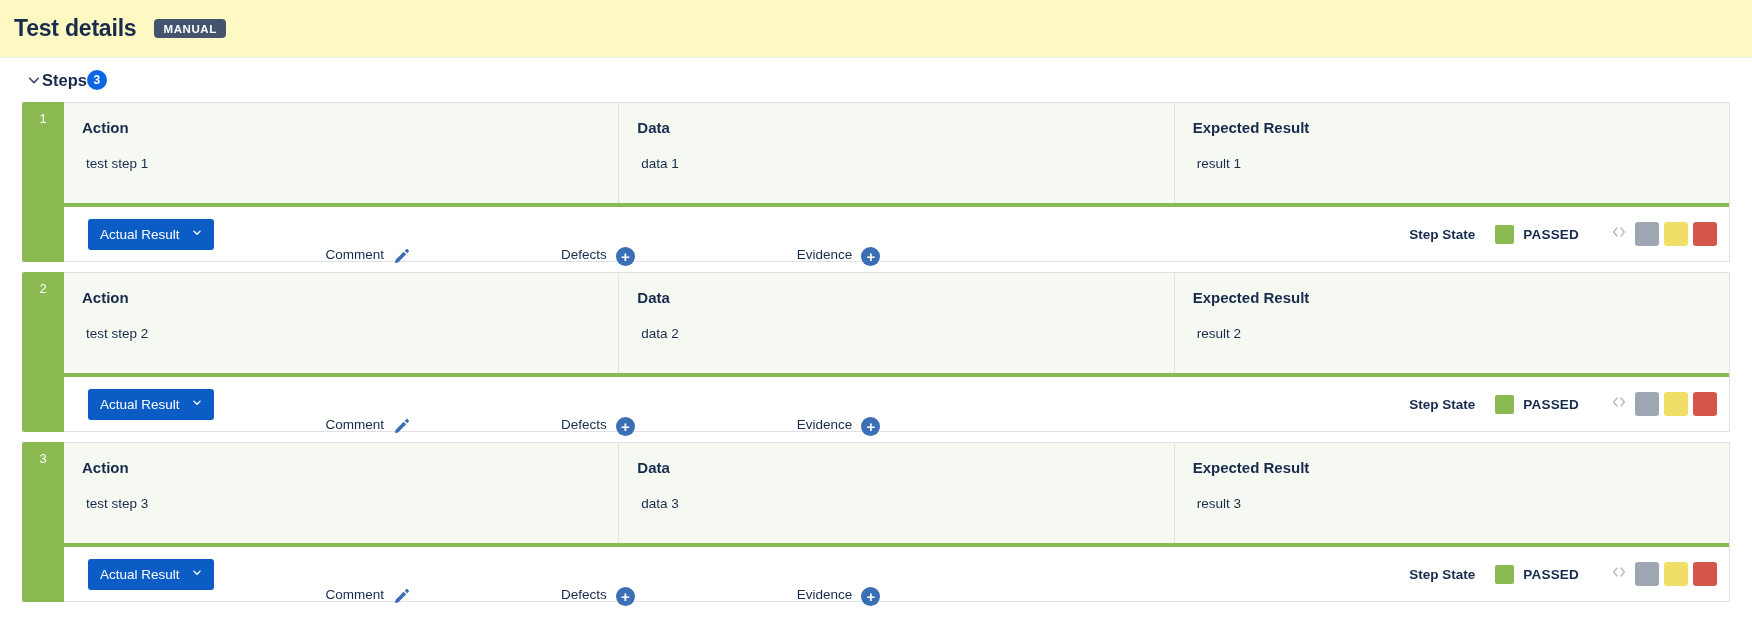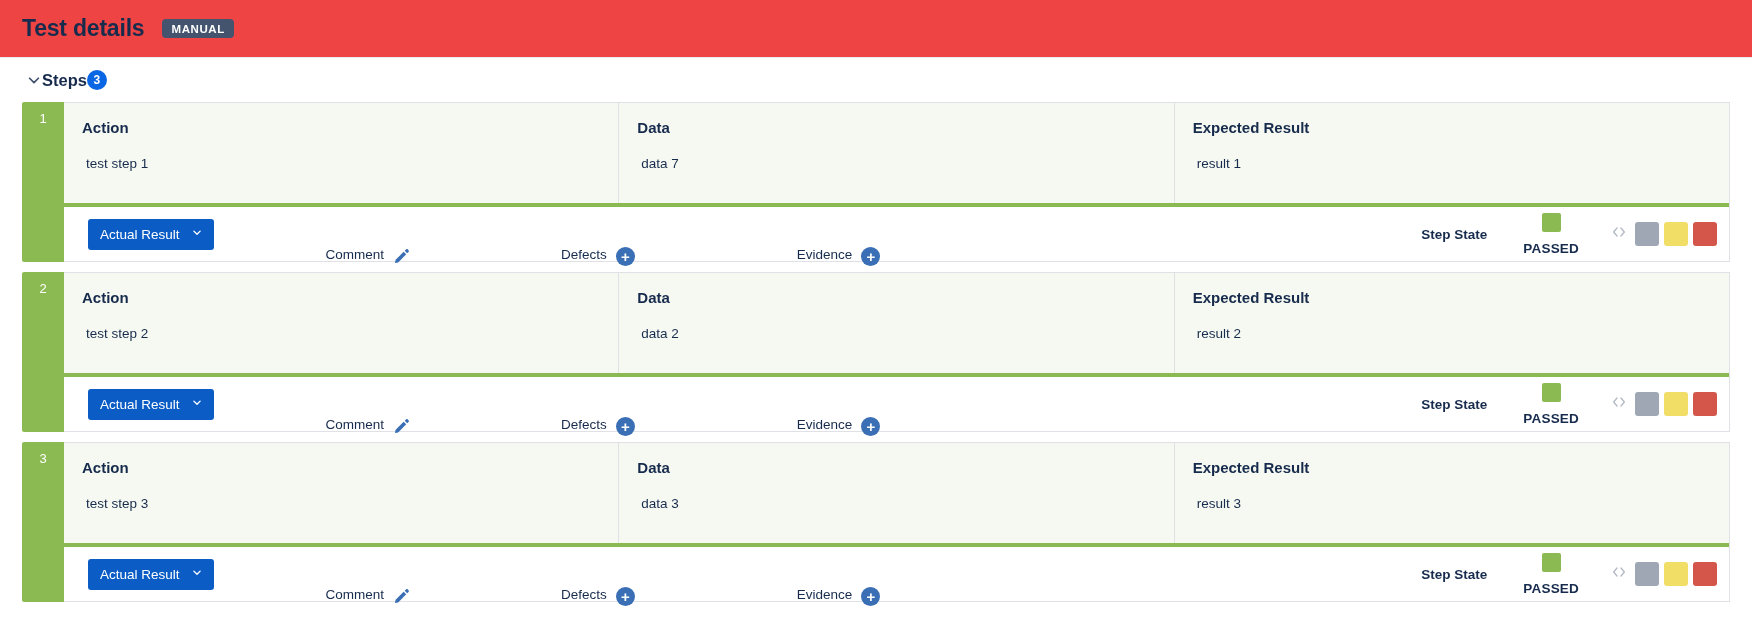--- a/index.html
+++ b/index.html
@@ -8,25 +8,25 @@
     height: 621px;
     background: #ffffff;
     font-family: "Liberation Sans", sans-serif;
     color: #172b4d;
     overflow: hidden;
   }
 
   
   .page-header {
     height: 58px;
-    background: #ef4444;
+    background: #fef9c3;
     border-bottom: 1px solid #ebecf0;
     display: flex;
     align-items: center;
-    padding: 0 22px;
+    padding: 0 14px;
     gap: 18px;
   }
   .page-title {
     font-size: 23px;
     font-weight: bold;
     letter-spacing: -0.2px;
     color: #172b4d;
   }
   .manual-badge {
     background: #44546f;
@@ -167,23 +167,22 @@
   .step-state-label {
     font-size: 13.5px;
     font-weight: bold;
     color: #172b4d;
     white-space: nowrap;
   }
   .status-group {
     display: flex;
     align-items: center;
     gap: 9px;
-    margin-left: 36px;
+    margin-left: 20px;
     white-space: nowrap;
-    flex-direction: column;
   }
   .status-swatch {
     width: 19px; height: 19px;
     background: #8cba52;
     border-radius: 2px;
   }
   .status-text {
     font-size: 13.5px;
     font-weight: bold;
     color: #172b4d;
@@ -233,21 +232,21 @@
     <div class="step-index" style="background: rgb(140, 186, 82);">1</div>
     <div class="step-body">
 
       <div class="step-cols">
         <div class="col">
           <div class="col-title">Action</div>
           <div class="col-value">test step 1</div>
         </div>
         <div class="col">
           <div class="col-title">Data</div>
-          <div class="col-value">data 7</div>
+          <div class="col-value">data 1</div>
         </div>
         <div class="col">
           <div class="col-title">Expected Result</div>
           <div class="col-value">result 1</div>
         </div>
       </div>
 
       <div class="green-rule" style="background: rgb(140, 186, 82);"></div>
 
       <div class="step-actions">

